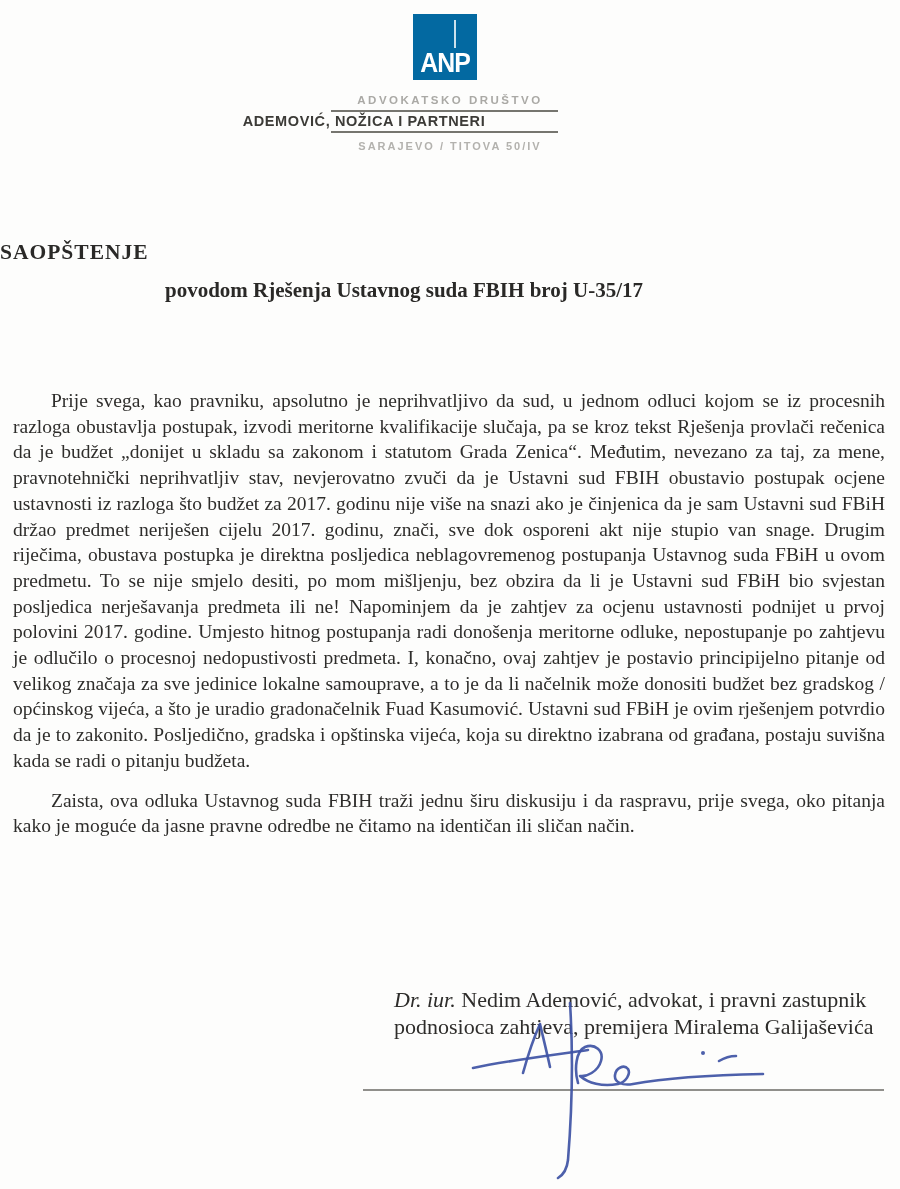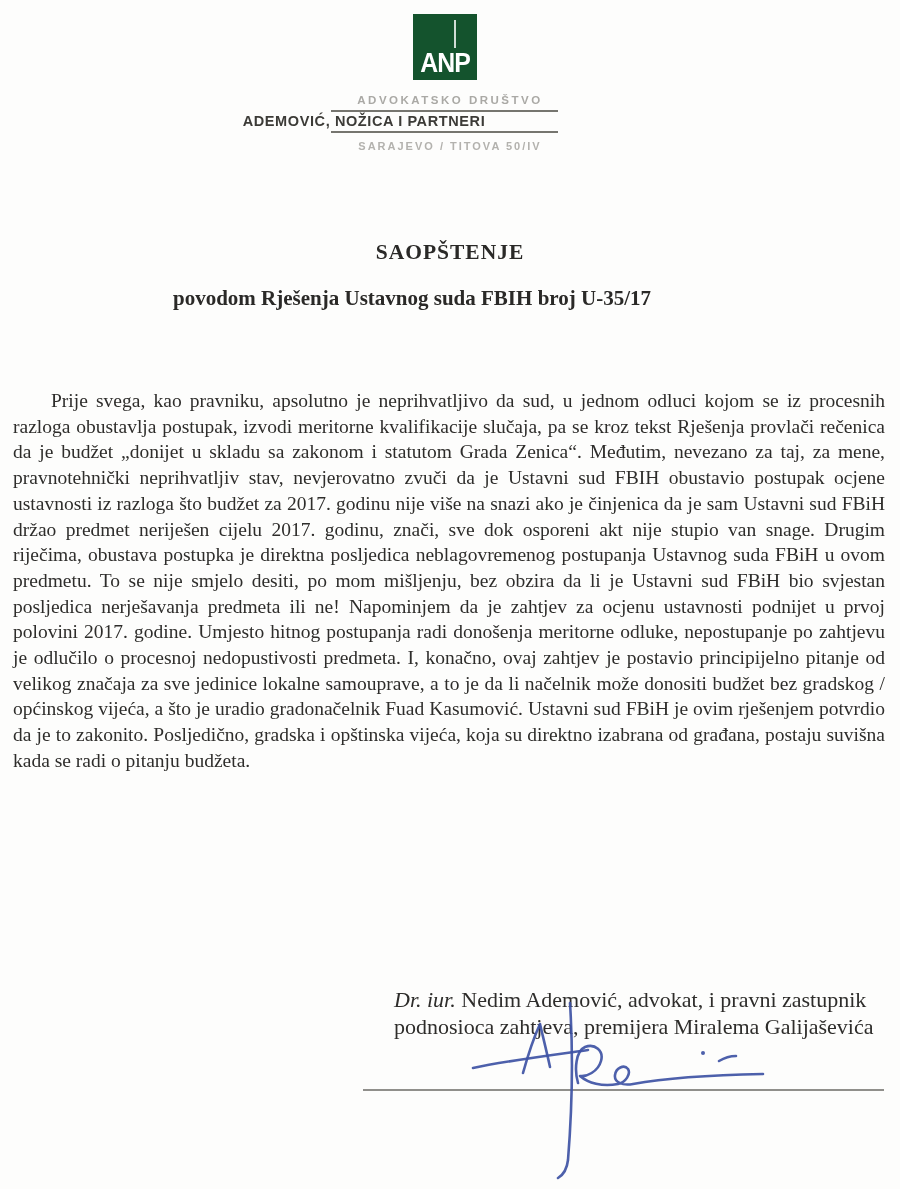--- a/index.html
+++ b/index.html
@@ -7,21 +7,21 @@
     position:relative;
     width:900px;height:1189px;
     margin:0 auto;
     background:#fdfdfc;
     font-family:"Liberation Serif", serif;
     overflow:hidden;
   }
   
   .logo{
     position:absolute;left:413px;top:14px;width:64px;height:66px;
-    background:#14532d;
+    background:#0369a1;
   }
   .logo-slit{
     position:absolute;left:41px;top:6px;width:2px;height:28px;
     background:rgba(255,255,255,.8);
   }
   .logo-acronym{
     position:absolute;left:0;right:0;bottom:3px;
     text-align:center;
     font-family:"Liberation Sans", sans-serif;
     font-weight:bold;font-size:27px;line-height:1;
@@ -43,25 +43,25 @@
     font-family:"Liberation Sans", sans-serif;
     font-size:14.5px;font-weight:bold;letter-spacing:.6px;color:#3c3b37;
   }
   .org-address{
     position:absolute;left:0;top:140px;width:900px;text-align:center;
     font-family:"Liberation Sans", sans-serif;
     font-size:11px;font-weight:600;letter-spacing:2px;color:#b3b2ae;
   }
   
   .doc-title{
-    position:absolute;left:0;top:240px;width:900px;margin:0;text-align:center;
+    position:absolute;left:0;top:240px;width:900px;margin:0;text-align:left;
     font-size:21.5px;font-weight:bold;letter-spacing:1px;color:#2a2927;
   }
   .doc-subtitle{
-    position:absolute;left:0;top:278px;width:808px;margin:8px;text-align:center;
+    position:absolute;left:0;top:278px;width:808px;margin:0;text-align:center;
     font-size:21px;font-weight:bold;color:#2a2927;
   }
   
   .body{
     position:absolute;left:13px;top:388px;width:872px;
     font-size:19.5px;line-height:25.7px;text-align:justify;
     color:#2e2d2b;
   }
   .para{margin:0 0 15px 0;text-indent:38px;}
   .p2{margin-bottom:14px;}
@@ -100,20 +100,21 @@
     <div class="org-name">ADEMOVIĆ, NOŽICA I PARTNERI</div>
     <div class="rule rule-bottom"></div>
     <div class="org-address">SARAJEVO / TITOVA 50/IV</div>
   </header>
 
   <h1 class="doc-title">SAOPŠTENJE</h1>
   <h2 class="doc-subtitle">povodom Rješenja Ustavnog suda FBIH broj U-35/17</h2>
 
   <main class="body">
     <p class="para p2">Prije svega, kao pravniku, apsolutno je neprihvatljivo da sud, u jednom odluci kojom se iz procesnih razloga obustavlja postupak, izvodi meritorne kvalifikacije slučaja, pa se kroz tekst Rješenja provlači rečenica da je budžet „donijet u skladu sa zakonom i statutom Grada Zenica“. Međutim, nevezano za taj, za mene, pravnotehnički neprihvatljiv stav, nevjerovatno zvuči da je Ustavni sud FBIH obustavio postupak ocjene ustavnosti iz razloga što budžet za 2017. godinu nije više na snazi ako je činjenica da je sam Ustavni sud FBiH držao predmet neriješen cijelu 2017. godinu, znači, sve dok osporeni akt nije stupio van snage. Drugim riječima, obustava postupka je direktna posljedica neblagovremenog postupanja Ustavnog suda FBiH u ovom predmetu. To se nije smjelo desiti, po mom mišljenju, bez obzira da li je Ustavni sud FBiH bio svjestan posljedica nerješavanja predmeta ili ne! Napominjem da je zahtjev za ocjenu ustavnosti podnijet u prvoj polovini 2017. godine. Umjesto hitnog postupanja radi donošenja meritorne odluke, nepostupanje po zahtjevu je odlučilo o procesnoj nedopustivosti predmeta. I, konačno, ovaj zahtjev je postavio principijelno pitanje od velikog značaja za sve jedinice lokalne samouprave, a to je da li načelnik može donositi budžet bez gradskog / općinskog vijeća, a što je uradio gradonačelnik Fuad Kasumović. Ustavni sud FBiH je ovim rješenjem potvrdio da je to zakonito. Posljedično, gradska i opštinska vijeća, koja su direktno izabrana od građana, postaju suvišna kada se radi o pitanju budžeta.</p>
+    <p class="para p3">Zaista, ova odluka Ustavnog suda FBIH traži jednu širu diskusiju i da raspravu, prije svega, oko pitanja kako je moguće da jasne pravne odredbe ne čitamo na identičan ili sličan način.</p>
   </main>
 
   <div class="sig-block">
     <div>
       <span class="sig-prefix">Dr. iur.</span>
       <span>Nedim Ademović, advokat, i pravni zastupnik</span>
     </div>
     <div>podnosioca zahtjeva, premijera Miralema Galijaševića</div>
   </div>
 

